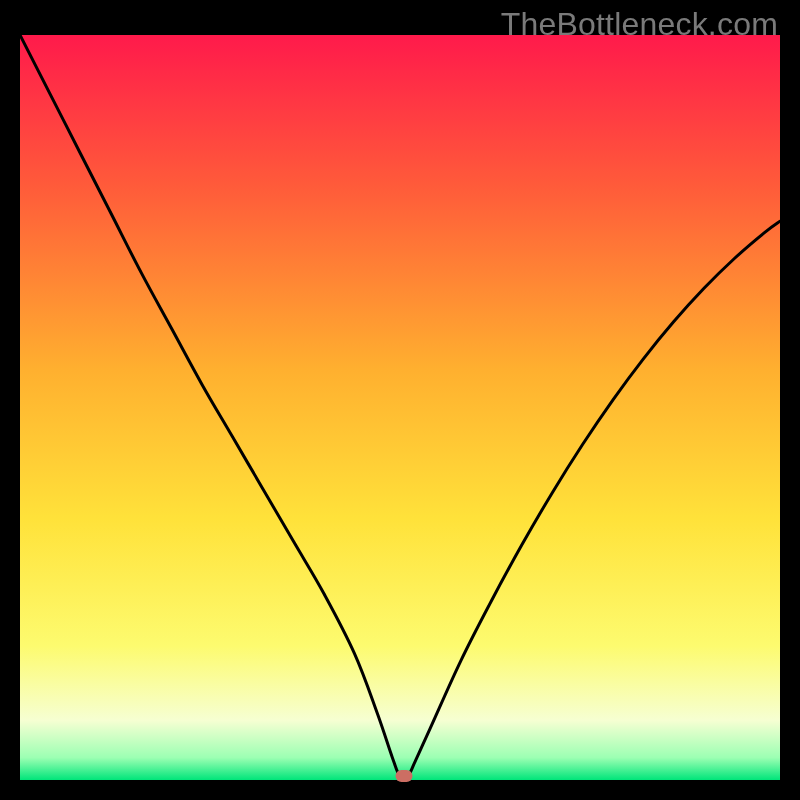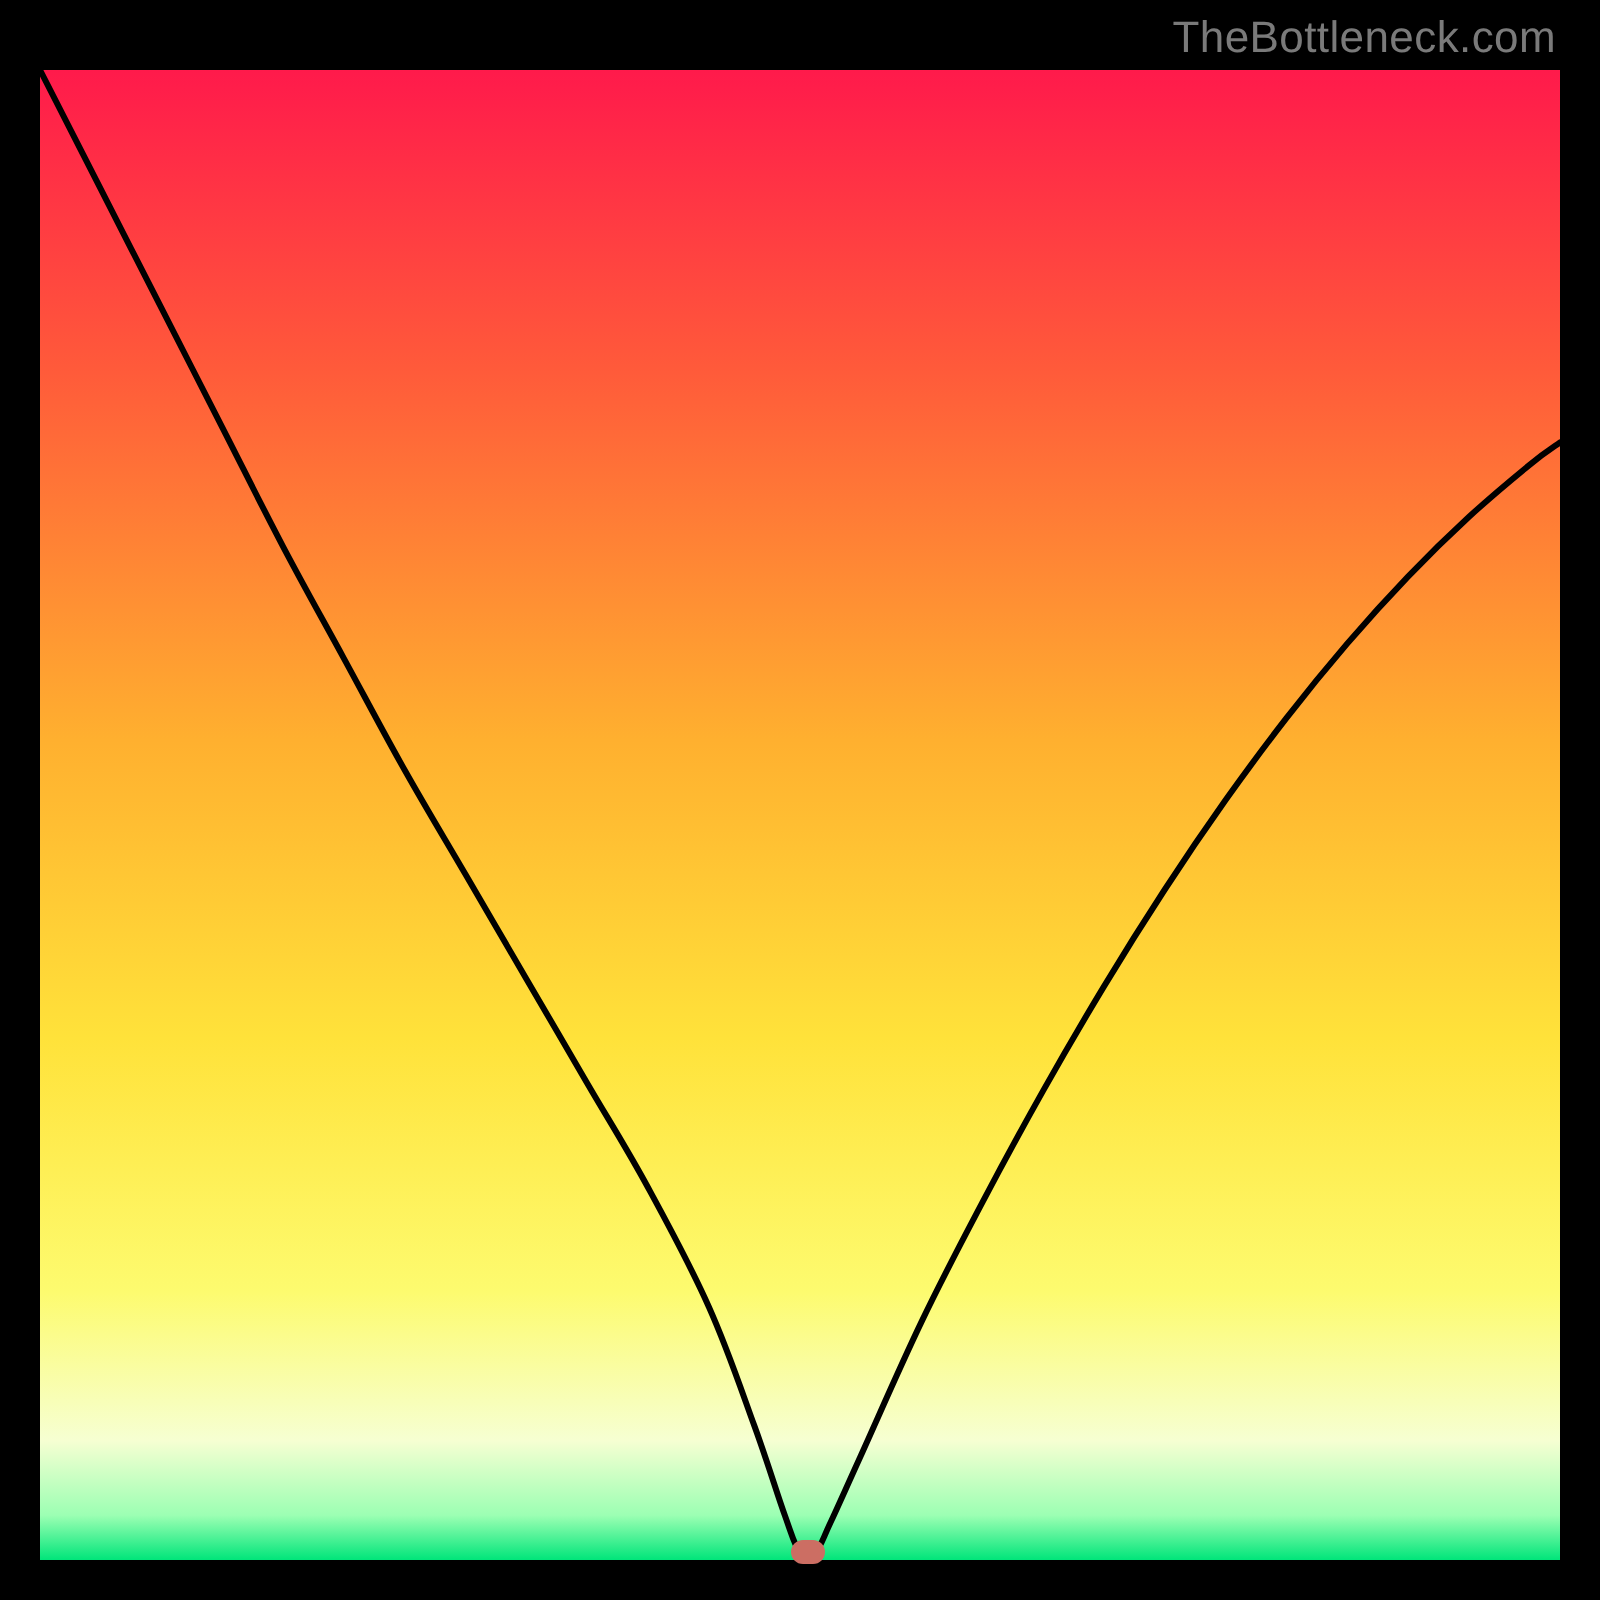--- a/index.html
+++ b/index.html
@@ -24,21 +24,21 @@
     top: 0;
     width: 760px;
     height: 745px;
   }
   .watermark {
     position: absolute;
     top: 6px;
     right: 22px;
     color: #7a7a7a;
     font-family: Arial, Helvetica, sans-serif;
-    font-size: 22px;
+    font-size: 32px;
     font-weight: 400;
     letter-spacing: 0.2px;
   }
   .marker {
     position: absolute;
     width: 17px;
     height: 12px;
     border-radius: 8px;
     transform: translate(-50%, -50%);
   }

